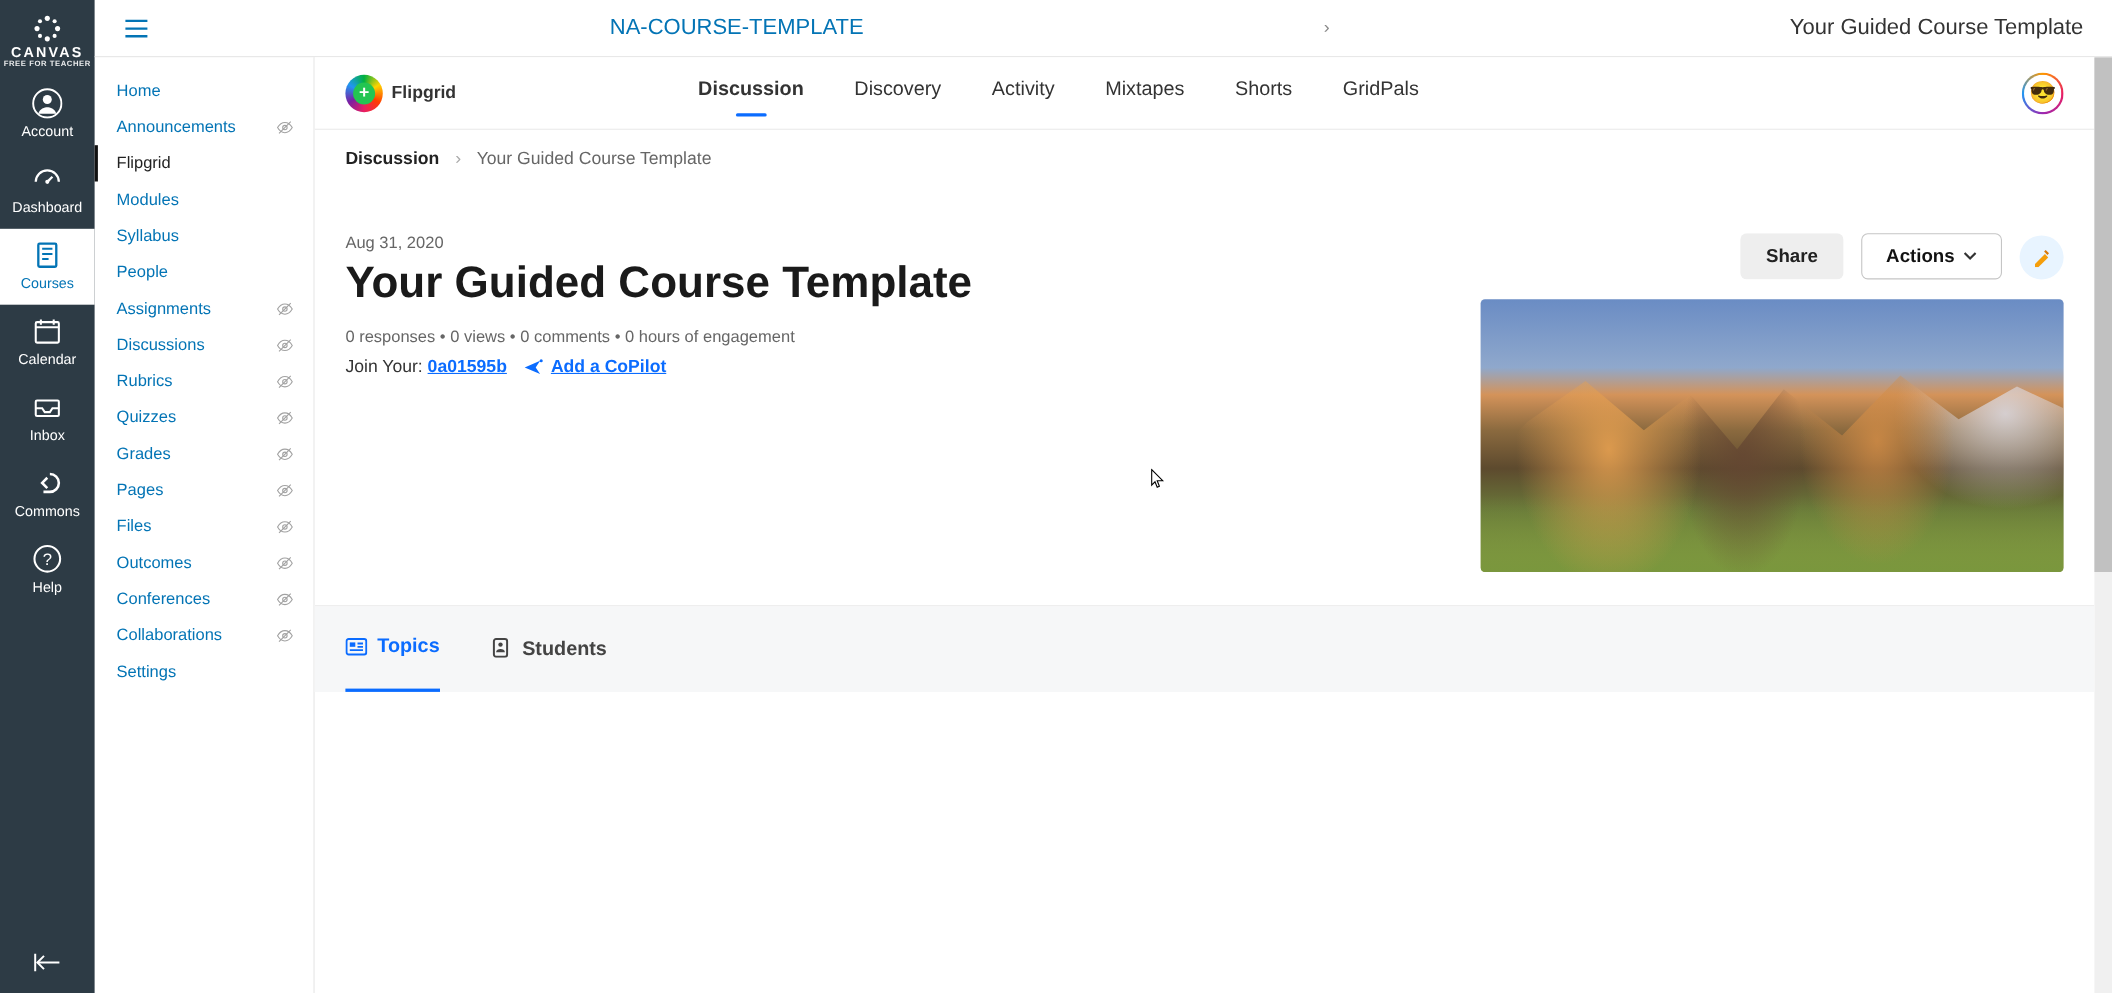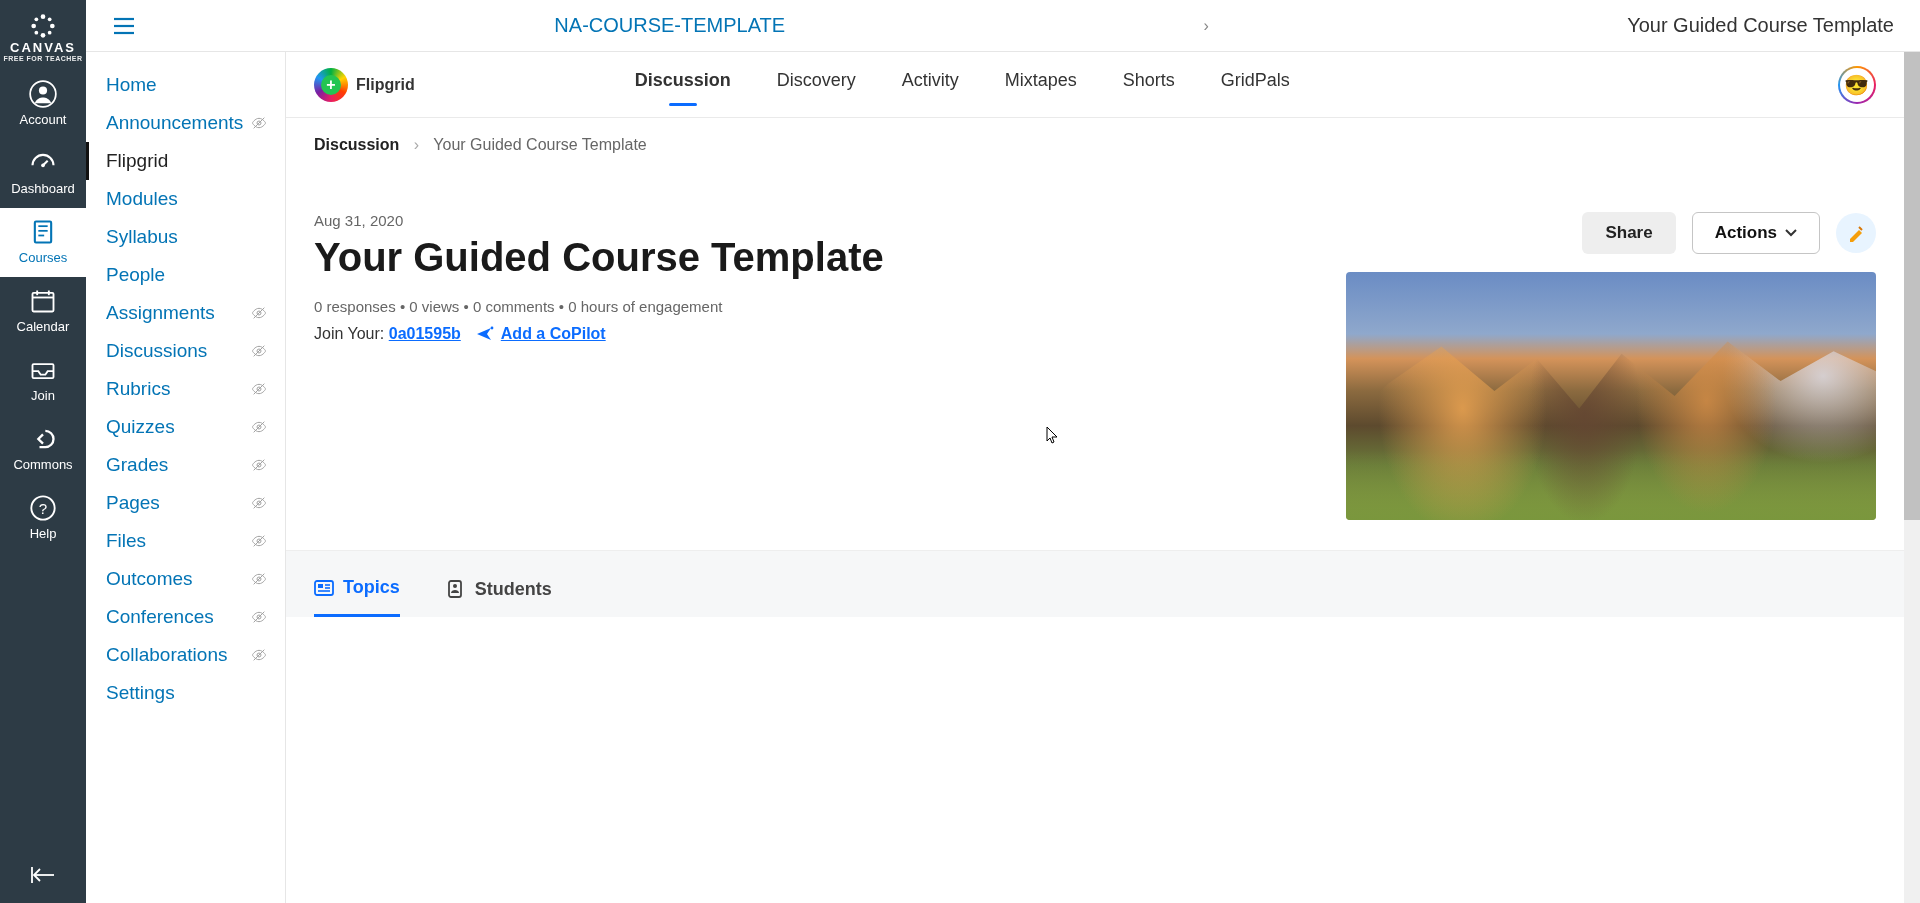--- a/index.html
+++ b/index.html
@@ -13,21 +13,21 @@
 .globalnav-logo .fft { font-size: 7px; opacity: .9; }
 .globalnav-item { width: 100%; text-align: center; padding: 10px 0 12px; cursor: pointer; }
 .globalnav-item.active { background: #fff; color: #0374b5; }
 .globalnav-item .label { font-size: 13px; margin-top: 4px; }
 .globalnav-icon { display:block; width:28px; height:28px; margin:0 auto; }
 .collapse-icon { margin-top: auto; padding: 18px 0; }
 
 
 .coursenav { width: 200px; border-right: 1px solid #e6e6e6; padding: 14px 0; }
 .coursenav ul { list-style: none; }
-.coursenav li { display: flex; align-items: center; justify-content: space-between; padding: 8px 18px 8px 20px; font-size: 19px; }
+.coursenav li { display: flex; align-items: center; justify-content: space-between; padding: 8px 18px 8px 20px; font-size: 15px; }
 .coursenav li a { color: #0374b5; text-decoration: none; cursor: pointer; }
 .coursenav li.active { border-left: 3px solid #111; padding-left: 17px; }
 .coursenav li.active a { color: #222; font-weight: 400; }
 .hidden-eye { width: 16px; height: 16px; opacity: .55; }
 
 
 .main { flex: 1; display: flex; flex-direction: column; }
 .breadcrumb-bar { display:flex; align-items:center; gap:14px; padding: 14px 26px; border-bottom: 1px solid #e6e6e6; justify-content: space-between; }
 .hamburger { width:24px; height:20px; cursor:pointer; color:#0374b5; }
 .breadcrumb-bar .crumb1 { color:#0374b5; font-size:20px; text-decoration:none; }
@@ -60,37 +60,37 @@
 .fg-body { padding: 50px 28px 30px; display:flex; gap: 40px; }
 .fg-left { flex:1; }
 .fg-date { color:#666; font-size:15px; margin-bottom:6px; }
 .fg-title { font-size:40px; font-weight:700; color:#1a1a1a; margin-bottom:18px; }
 .fg-stats { color:#666; font-size:15px; margin-bottom:10px; }
 .fg-joinrow { font-size:16px; color:#333; display:flex; align-items:center; gap:14px; }
 .fg-joinrow .code { color:#0b6cff; font-weight:600; text-decoration:underline; cursor:pointer;}
 .fg-joinrow .copilot { color:#0b6cff; font-weight:600; text-decoration:underline; cursor:pointer; display:flex; align-items:center; gap:6px;}
 
 .fg-right { display:flex; flex-direction:column; align-items:flex-end; gap:18px; }
-.fg-actions { display:flex; gap:16px; align-items:center;}
+.fg-actions { display:flex; gap:16px; align-items:flex-end;}
 .btn { padding: 10px 22px; border-radius:6px; font-size:17px; font-weight:600; cursor:pointer; border:1px solid transparent;}
 .btn-share { background:#eee; color:#222;}
 .btn-actions { background:#fff; border:1px solid #c5c5c5; color:#111; display:flex; align-items:center; gap:8px;}
 .btn-edit { width:40px;height:40px;border-radius:50%; background:#e8f4ff; color:#f59e0b; display:flex;align-items:center;justify-content:center; cursor:pointer; font-size:18px;}
 .fg-hero { width:530px; height:248px; border-radius:4px; background: linear-gradient(to bottom, #6a8cc4 0%, #8fa8cc 25%, #d4935a 35%, #8b6a3f 48%, #5d4a2e 62%, #6a7a3a 78%, #8c9e44 100%); position:relative; overflow:hidden;}
 .fg-hero::before { content:""; position:absolute; inset:0; background:
   radial-gradient(ellipse 120px 180px at 22% 55%, rgba(230,160,80,.9), transparent 70%),
   radial-gradient(ellipse 80px 150px at 45% 58%, rgba(100,70,50,.85), transparent 72%),
   radial-gradient(ellipse 100px 160px at 68% 52%, rgba(210,140,70,.85), transparent 70%),
   radial-gradient(ellipse 140px 120px at 90% 42%, rgba(220,220,230,.85), transparent 72%),
   linear-gradient(to top, rgba(120,150,60,.9) 0%, transparent 28%);
   clip-path: polygon(0 62%, 8% 45%, 18% 30%, 28% 48%, 36% 35%, 44% 55%, 52% 33%, 62% 50%, 72% 28%, 82% 44%, 92% 32%, 100% 40%, 100% 100%, 0 100%);
 }
 
 .fg-subtabs { background:#f6f7f8; padding: 26px 28px 0; display:flex; gap:46px; border-top: 1px solid #eee;}
-.fg-subtab { display:flex; align-items:center; gap:9px; font-size:18px; font-weight:700; color:#444; padding-bottom:16px; cursor:pointer;}
+.fg-subtab { display:flex; align-items:center; gap:9px; font-size:18px; font-weight:700; color:#444; padding-bottom:28px; cursor:pointer;}
 .fg-subtab.active { color:#0b6cff; border-bottom: 3px solid #0b6cff;}
 
 .cursor { position:absolute; left:760px; top:374px; pointer-events:none; font-size:15px; color:#000;}
 
 svg { display:block; }
 </style>
 </head>
 <body>
 
 <div class="app">
@@ -145,21 +145,21 @@
           <line x1="7" y1="3" x2="7" y2="7" stroke="#fff" stroke-width="1.6"></line>
           <line x1="17" y1="3" x2="17" y2="7" stroke="#fff" stroke-width="1.6"></line>
         </svg>
       <div class="label">Calendar</div>
     </div>
     <div class="globalnav-item">
       <svg class="globalnav-icon" viewBox="0 0 24 24">
           <rect x="3" y="7" width="18" height="12" rx="1" fill="none" stroke="#fff" stroke-width="1.6"></rect>
           <path d="M3 13h5l2 3h4l2-3h5" fill="none" stroke="#fff" stroke-width="1.6"></path>
         </svg>
-      <div class="label">Join</div>
+      <div class="label">Inbox</div>
     </div>
     <div class="globalnav-item">
       <svg class="globalnav-icon" viewBox="0 0 24 24">
           <path d="M14 5a1 1 0 0 1 0 14H9" fill="none" stroke="#fff" stroke-width="2"></path>
           <path d="M12 8l-4 4 4 4" fill="none" stroke="#fff" stroke-width="2"></path>
         </svg>
       <div class="label">Commons</div>
     </div>
     <div class="globalnav-item">
       <svg class="globalnav-icon" viewBox="0 0 24 24">

